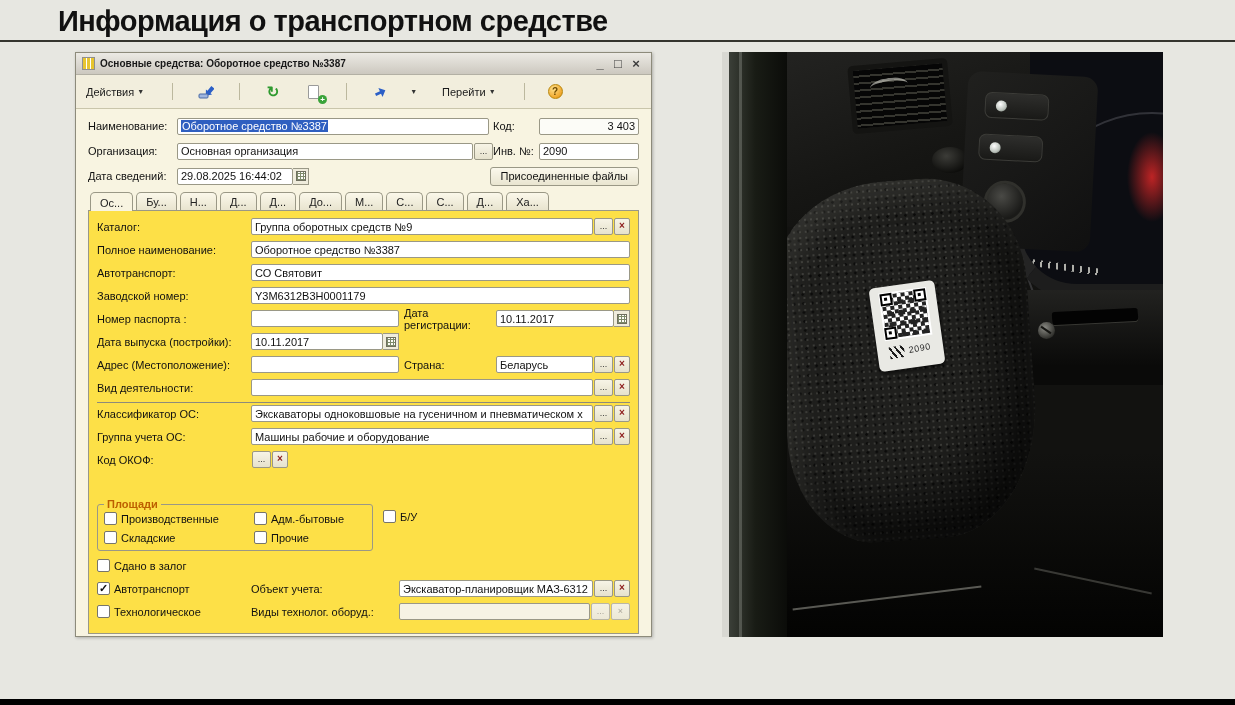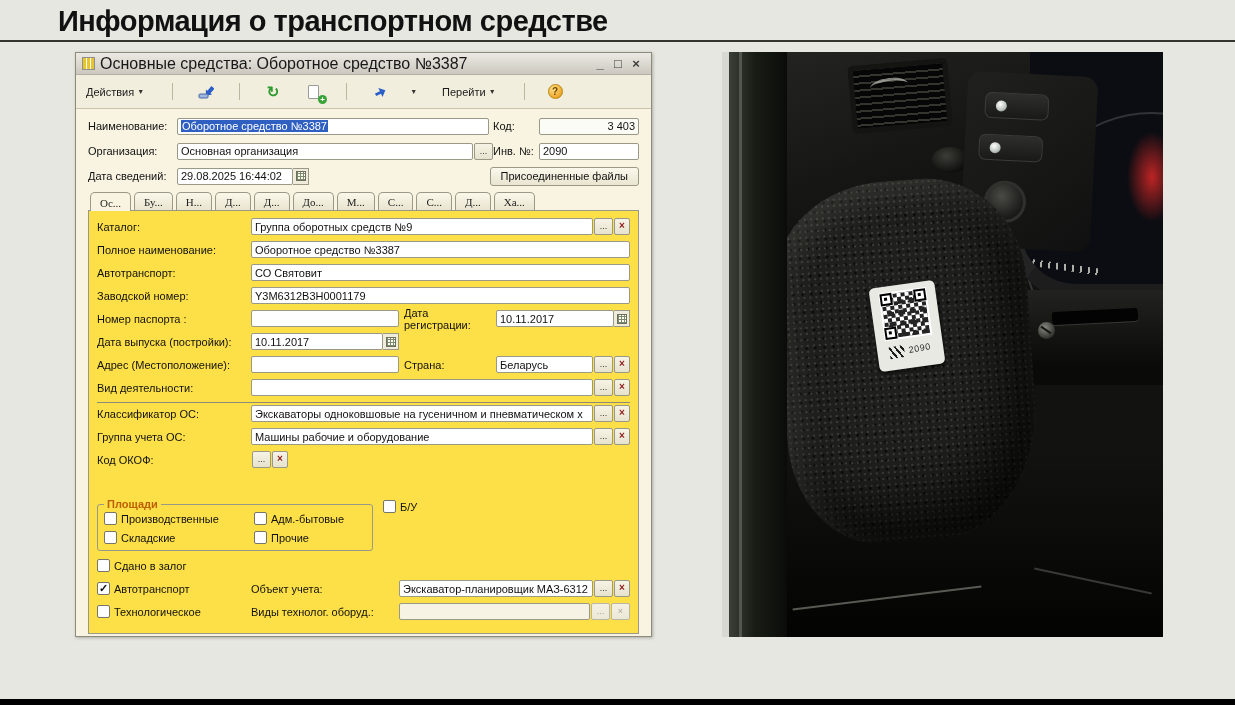--- a/index.html
+++ b/index.html
@@ -8,21 +8,21 @@
 
   
   .slide-title { position:absolute; left:58px; top:5px; font-size:29px; font-weight:bold; color:#111; letter-spacing:-0.5px; }
   .slide-rule { position:absolute; left:0; top:40px; width:1235px; height:2px; background:#35352f; }
   .bottom-bar { position:absolute; left:0; top:699px; width:1235px; height:6px; background:#000; }
 
   
   .win { position:absolute; left:75px; top:52px; width:577px; height:585px; border:1px solid #8d8b7b; background:#f8f4e1; box-shadow:1px 1px 3px rgba(0,0,0,.25); }
   .titlebar { height:22px; background:linear-gradient(#eceae4,#ccc8bf); display:flex; align-items:center; padding:0 6px; border-bottom:1px solid #b3b0a4; }
   .titlebar .ticon { width:13px; height:13px; border:1px solid #8f8f8f; background:linear-gradient(90deg,#e7c52f 0 3px,#fff 3px 4px,#e7c52f 4px 7px,#fff 7px 8px,#e7c52f 8px 11px); margin-right:5px; flex:none; }
-  .titlebar .ttext { font-size:16px; font-weight:normal; color:#181818; white-space:nowrap; overflow:hidden; flex:1; }
+  .titlebar .ttext { font-size:10px; font-weight:bold; color:#181818; white-space:nowrap; overflow:hidden; flex:1; }
   .wbtn { font-size:13px; font-weight:bold; color:#3c3c3c; width:18px; text-align:center; cursor:default; line-height:18px; }
 
   .toolbar { height:34px; background:#f2eedd; border-bottom:1px solid #c9c5ab; display:flex; align-items:center; padding:0 5px; gap:20px; }
   .tbtn { font-size:11px; color:#1a1a1a; padding:2px 4px; border:1px solid transparent; border-radius:2px; display:flex; align-items:center; gap:3px; white-space:nowrap; }
   .caret { font-size:7px; color:#333; }
   .tsep { width:1px; height:17px; background:#bcb89e; margin:0 3px; }
   .ticonbtn { width:20px; height:19px; display:flex; align-items:center; justify-content:center; position:relative; }
   .ico-refresh { color:#2f9a2f; font-size:15px; font-weight:bold; line-height:1; }
   .sheet { width:11px; height:14px; background:#fff; border:1px solid #9a9a9a; border-radius:1px; position:relative; }
   .plus-badge { position:absolute; right:-4px; bottom:-3px; width:9px; height:9px; border-radius:50%; background:#3aa33a; color:#fff; font-size:8px; line-height:9px; text-align:center; font-weight:bold; }
@@ -40,42 +40,42 @@
   .smallbtn { height:17px; width:19px; flex:none; border:1px solid #9a9886; background:linear-gradient(#f7f4e6,#e6e2cd); font-size:9px; text-align:center; line-height:14px; color:#333; border-radius:2px; margin-left:1px; }
   .xbtn { width:16px; color:#8c1a1a; font-weight:bold; font-size:10px; }
   .dis { color:#aaa69a; background:linear-gradient(#f4f1e4,#ece8d6); border-color:#bab6a4; }
   .calbtn { width:16px; height:17px; flex:none; border:1px solid #9a9886; border-left:none; background:#efecdc; display:flex; align-items:center; justify-content:center; }
   .calicon { width:10px; height:10px; background-color:#fdfdf8;
      background-image:repeating-linear-gradient(0deg,#7d8a6a 0 1px,transparent 1px 3px),repeating-linear-gradient(90deg,#7d8a6a 0 1px,transparent 1px 3px);
      border:1px solid #6f6f5f; }
   .attachbtn { margin-left:auto; height:19px; padding:0 10px; font-size:11px; border:1px solid #9a9886; border-radius:3px; background:linear-gradient(#fbf8ec,#e9e5d0); color:#111; display:flex; align-items:center; }
 
   
-  .tabs { display:flex; gap:3px; margin-top:3px; padding-left:2px; position:relative; z-index:2;font-family:Liberation Serif, serif; }
+  .tabs { display:flex; gap:3px; margin-top:3px; padding-left:2px; position:relative; z-index:2; }
   .tab { font-size:11px; color:#222; padding:3px 9px 2px 9px; background:linear-gradient(#fbf8ea,#e8e4cf); border:1px solid #9a9886; border-bottom:none; border-radius:5px 5px 0 0; white-space:nowrap; }
   .tab.active { background:#f8f4e1; padding-top:4px; margin-bottom:-1px; }
   .tabpanel { position:relative; z-index:1; border:1px solid #9a9886; background:#fde047; height:424px; padding:7px 8px 0 8px; overflow:hidden; }
   .prow { display:flex; align-items:center; height:17px; margin-bottom:6px; font-size:11px; color:#111; }
   .plabel { width:154px; flex:none; }
   .grow { flex:1; min-width:0; }
   .w148 { width:148px; flex:none; }
   .w132 { width:132px; flex:none; }
   .plabel2 { width:97px; flex:none; padding-left:5px; }
   .sep-line { border-top:1px solid #8d8b7b; margin:3px 0 2px 0; }
   .section-hdr { color:#bd5f00; font-weight:bold; font-size:11px; margin:0 0 6px 0; }
   .gap26 { height:24px; }
 
   
   .cbx { width:13px; height:13px; border:1px solid #77756a; background:#fff; border-radius:2px; flex:none; margin-right:4px; font-size:11px; font-weight:bold; line-height:11px; text-align:center; color:#111; }
   .cbitem { display:flex; align-items:center; font-size:11px; color:#111; }
   .areas-wrap { display:flex; align-items:flex-start; margin-bottom:6px; }
   fieldset.areas { width:272px; border:1px solid #9a9886; border-radius:3px; padding:1px 8px 6px 6px; }
   fieldset.areas legend { color:#bd5f00; font-weight:bold; font-size:11px; padding:0 3px;margin-top:16px; }
   .areas-grid { display:grid; grid-template-columns:150px 110px; row-gap:6px; margin-top:1px; }
-  .bu-box { margin-left:10px; margin-top:2px; }
+  .bu-box { margin-left:10px; margin-top:12px; }
   .cbw { width:154px; flex:none; display:flex; align-items:center; }
 
   
   .photo { position:absolute; left:722px; top:52px; width:441px; height:585px; background:#121210; overflow:hidden; }
   .ph-ceiling { position:absolute; left:55px; top:0; right:0; height:95px; background:linear-gradient(175deg,#b5b4ad 0%,#a3a29a 45%,#6a6a64 100%); }
   .ph-roofedge { position:absolute; left:40px; top:-40px; width:360px; height:90px; background:#101010; transform:rotate(-7deg); border-radius:0 0 20px 8px; }
   .ph-cluster { position:absolute; left:295px; top:0; width:146px; height:235px; background:#0c0d12; border-radius:0 0 0 45px; }
   .ph-cluster-bezel { position:absolute; left:285px; top:28px; width:170px; height:220px; border-left:14px solid #242424; border-bottom:16px solid #1d1d1d; border-radius:0 0 0 70px; }
   .ph-arc { position:absolute; left:300px; top:60px; width:260px; height:260px; border:2px solid rgba(120,120,130,.35); border-radius:50%; }
   .ph-redglow { position:absolute; left:405px; top:80px; width:50px; height:90px; background:radial-gradient(closest-side, rgba(220,40,40,.85), rgba(220,40,40,0)); }

